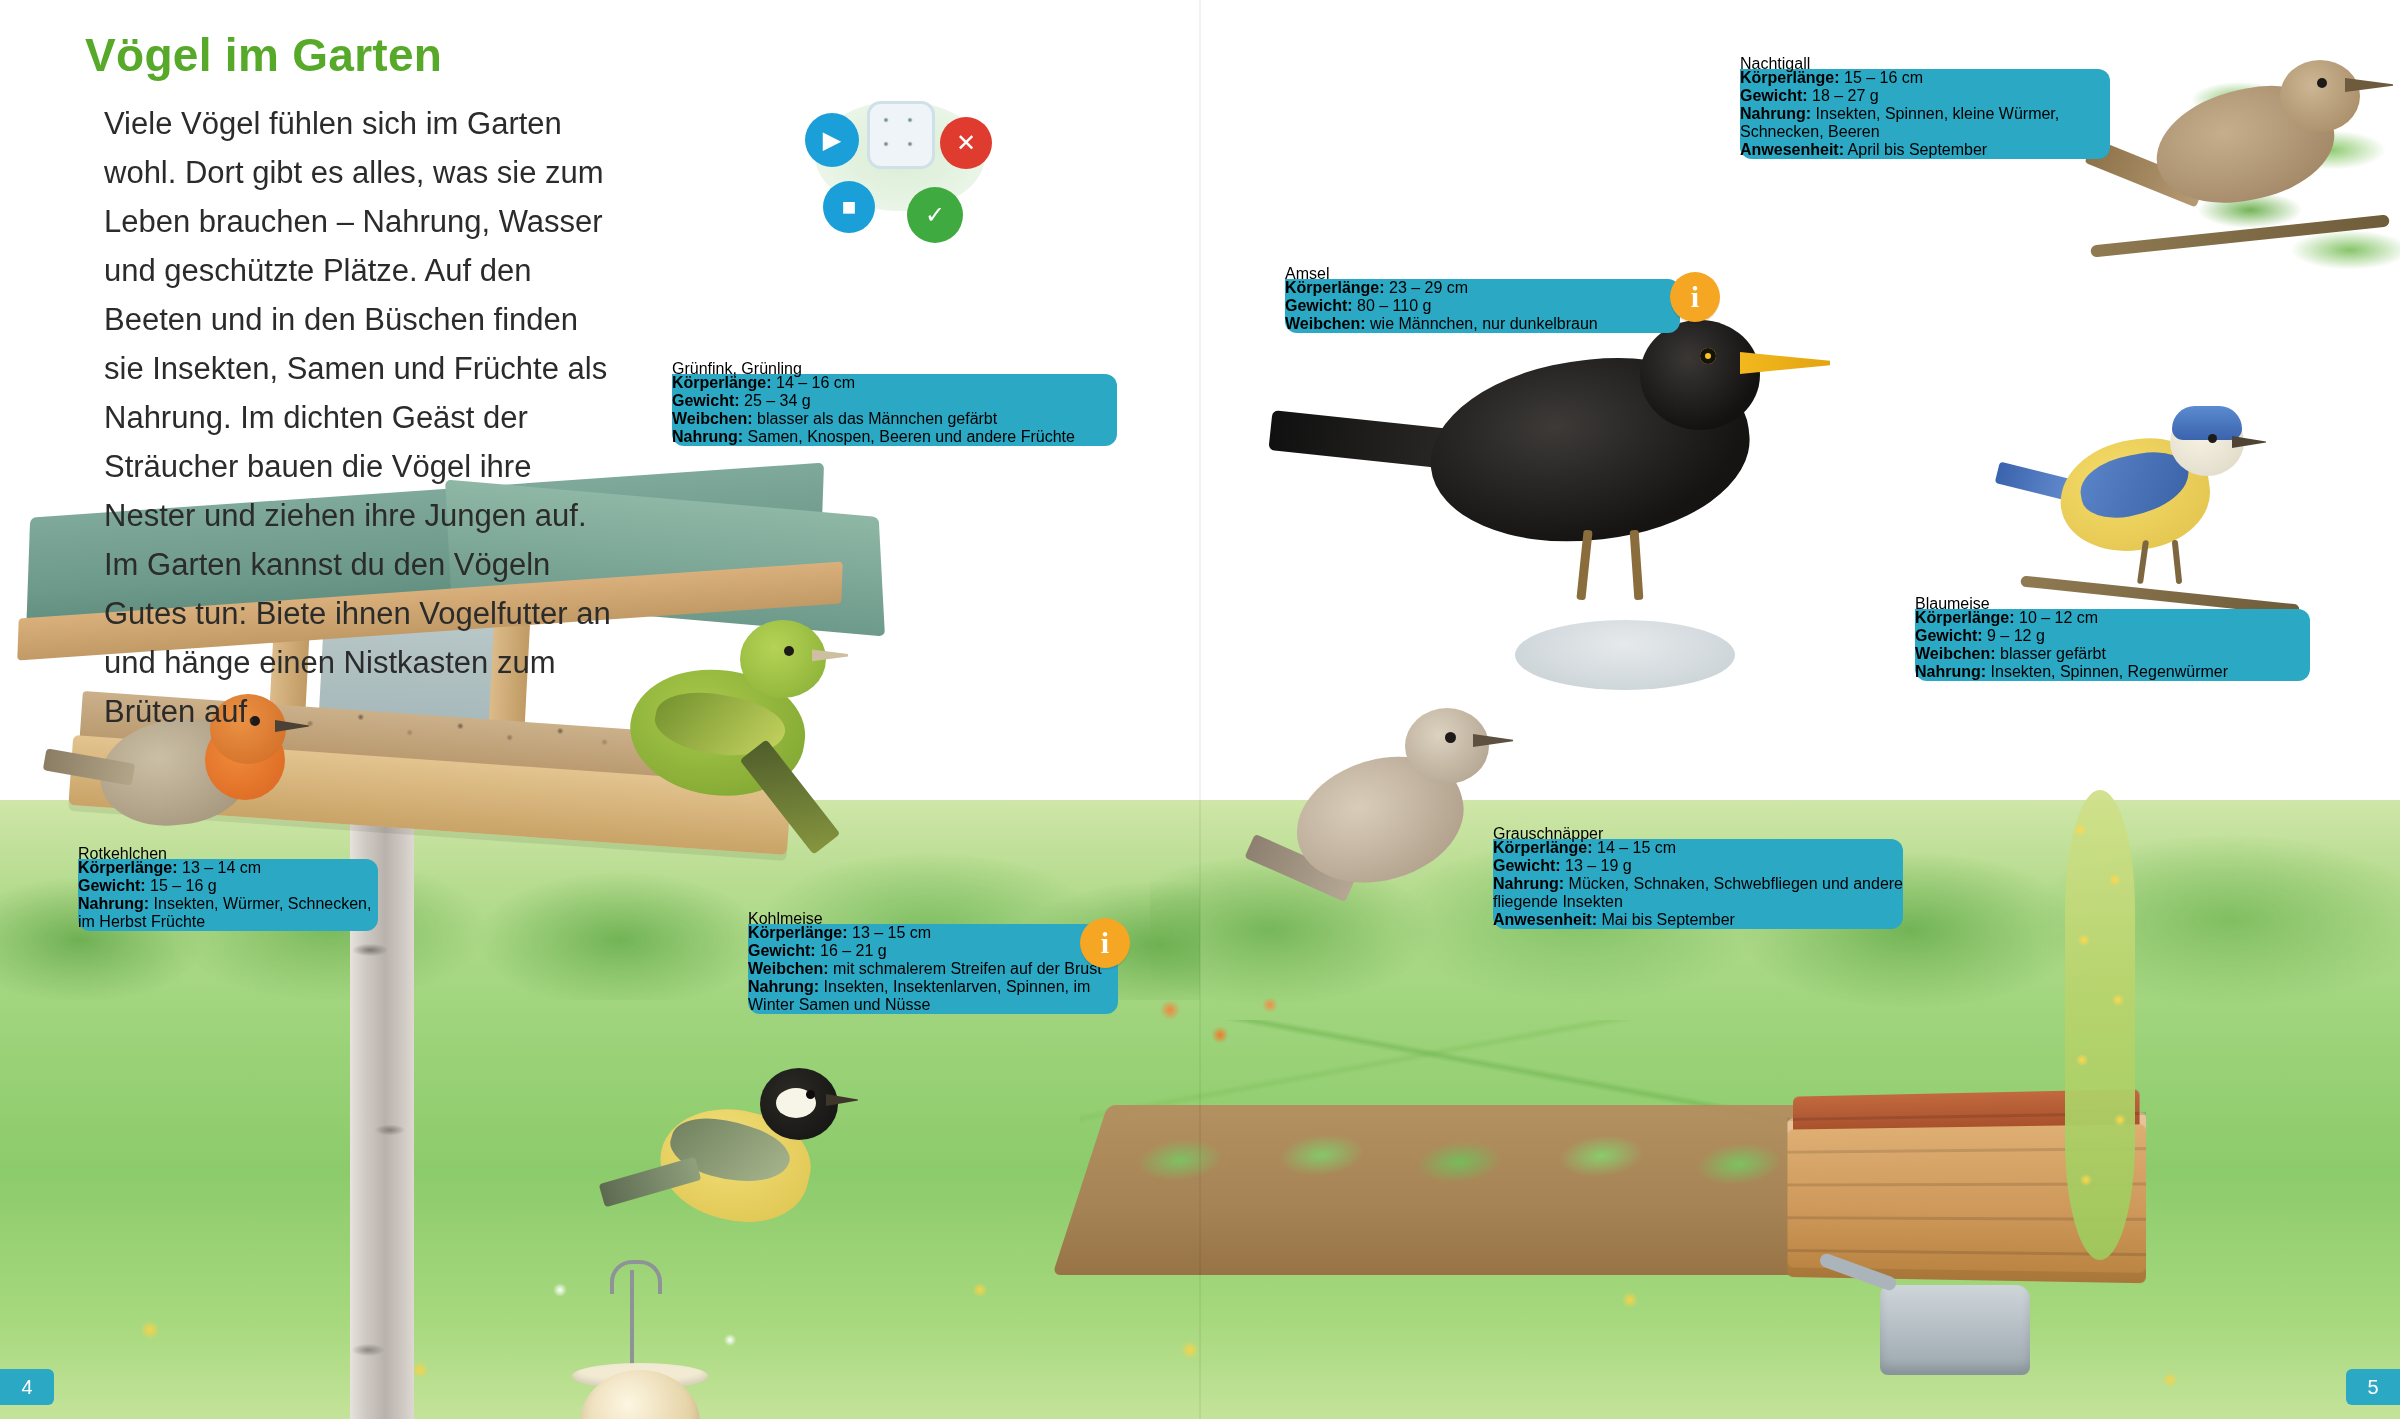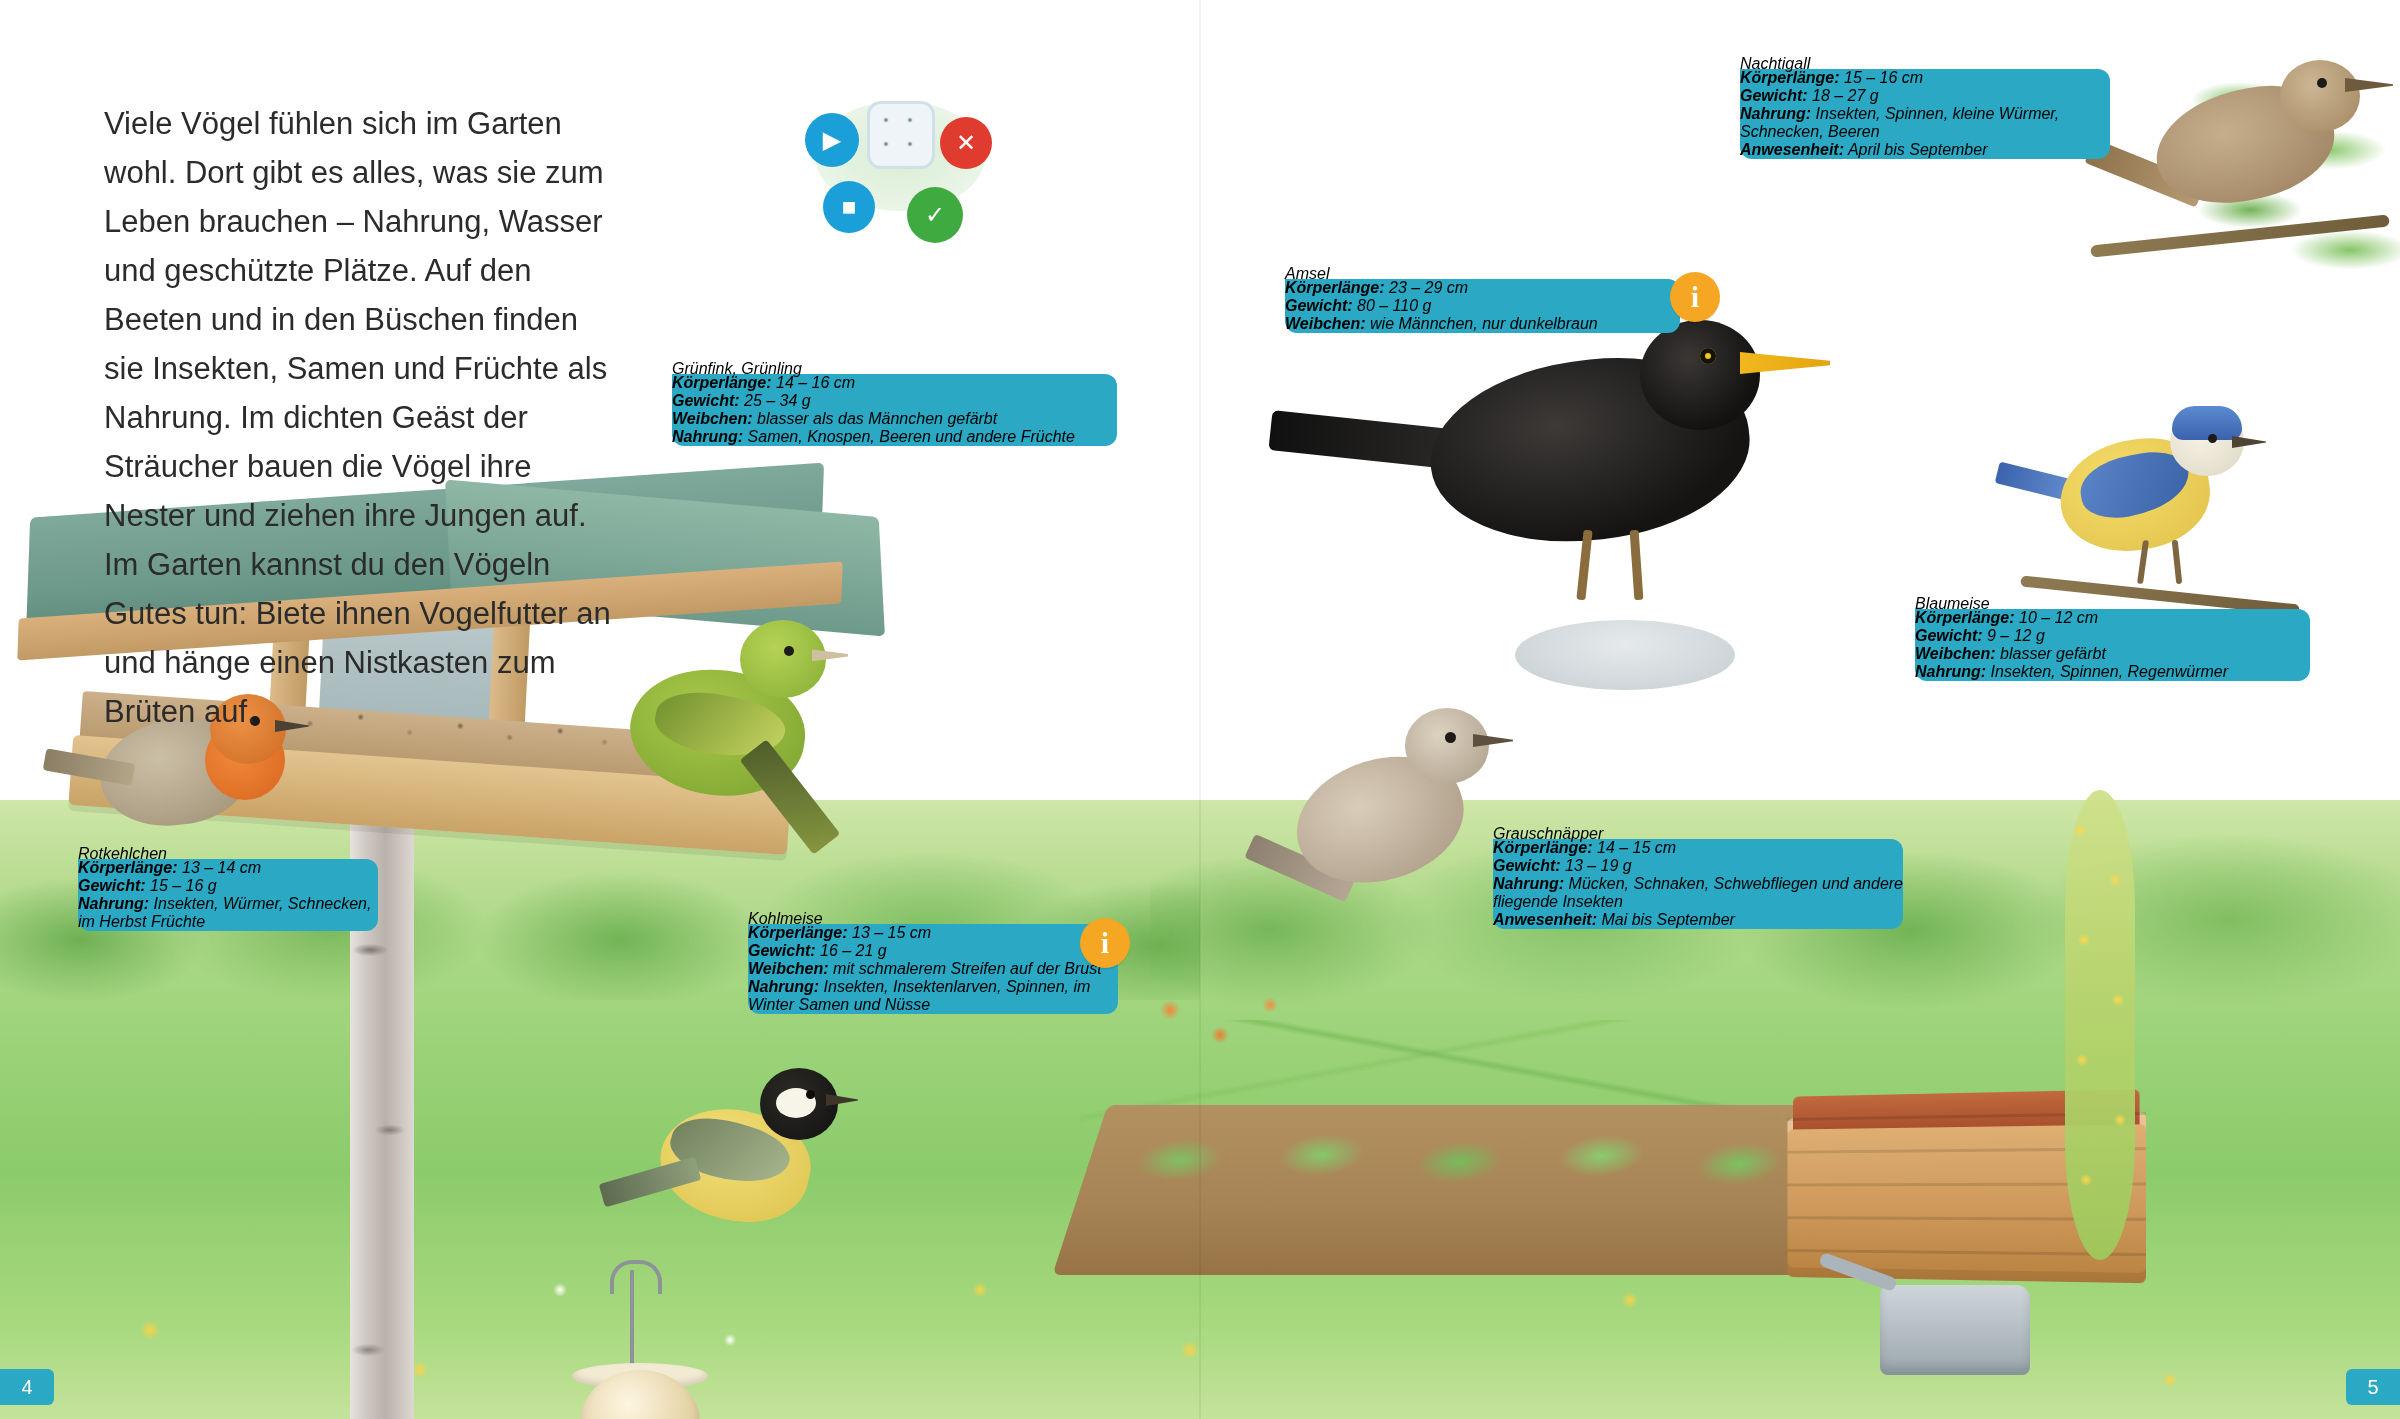--- a/index.html
+++ b/index.html
@@ -278,21 +278,21 @@
 
   
   .title{
     position:absolute;left:85px;top:28px;
     font-size:46px;font-weight:bold;color:#57a92a;letter-spacing:.3px;
   }
   .intro{
     position:absolute;left:104px;top:100px;width:520px;
     font-size:31px;line-height:1.58;color:#2b2b2b;
   }
-  .card-wrap{position:absolute;font-style:italic;}
+  .card-wrap{position:absolute;}
   .card-wrap .panel{background:#2aa8c4;border-radius:0 12px 12px 12px;margin-top:-4px;}
 
   .info-badge{
     position:absolute;width:50px;height:50px;border-radius:50%;
     background:#f5a623;color:#ffffff;font-weight:bold;font-size:30px;
     display:flex;align-items:center;justify-content:center;
     font-family:"Liberation Serif", serif;
     box-shadow:0 2px 0 rgba(0,0,0,.08);
   }
 
@@ -421,20 +421,21 @@
     <div class="b-tail tail"></div>
       <div class="b-body body"></div>
       <div class="wing"></div>
     <div class="b-body head"></div>
       <div class="cap"></div>
     <div class="b-beak beak"></div>
       <div class="b-eye eye"></div>
       <div class="legs"></div>
   </div>
 
+  <div class="title">Vögel im Garten</div>
   <div class="intro">Viele Vögel fühlen sich im Garten wohl. Dort gibt es alles, was sie zum Leben brauchen – Nahrung, Wasser und geschützte Plätze. Auf den Beeten und in den Büschen finden sie Insekten, Samen und Früchte als Nahrung. Im dichten Geäst der Sträucher bauen die Vögel ihre Nester und ziehen ihre Jungen auf. Im Garten kannst du den Vögeln Gutes tun: Biete ihnen Vogelfutter an und hänge einen Nistkasten zum Brüten auf.</div>
 
   <div class="icon-cluster">
     <div class="ic-blob"></div>
     <div class="ic ic-play">
         <span>▶</span>
       </div>
     <div class="ic ic-dice">
         <div class="dice-dots"></div>
       </div>

